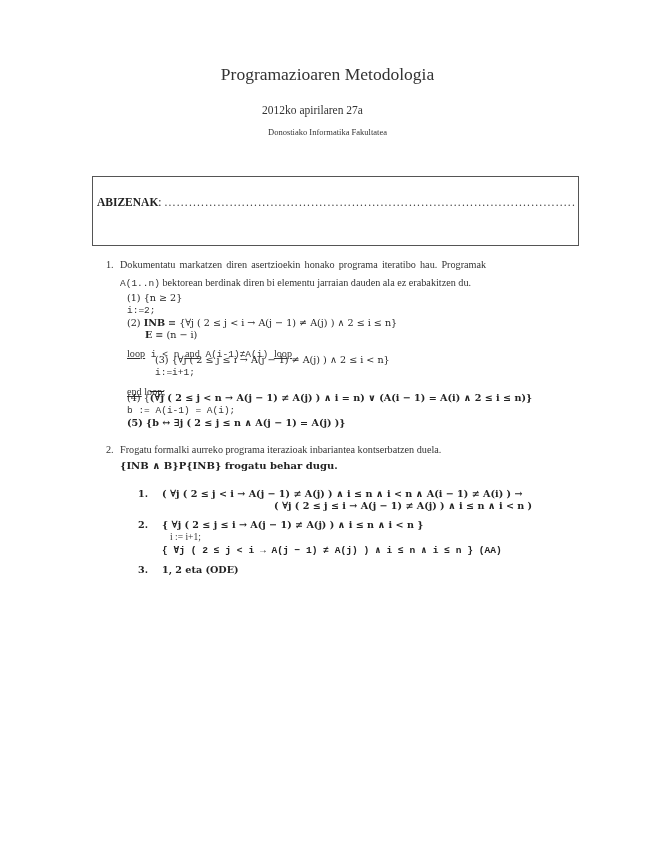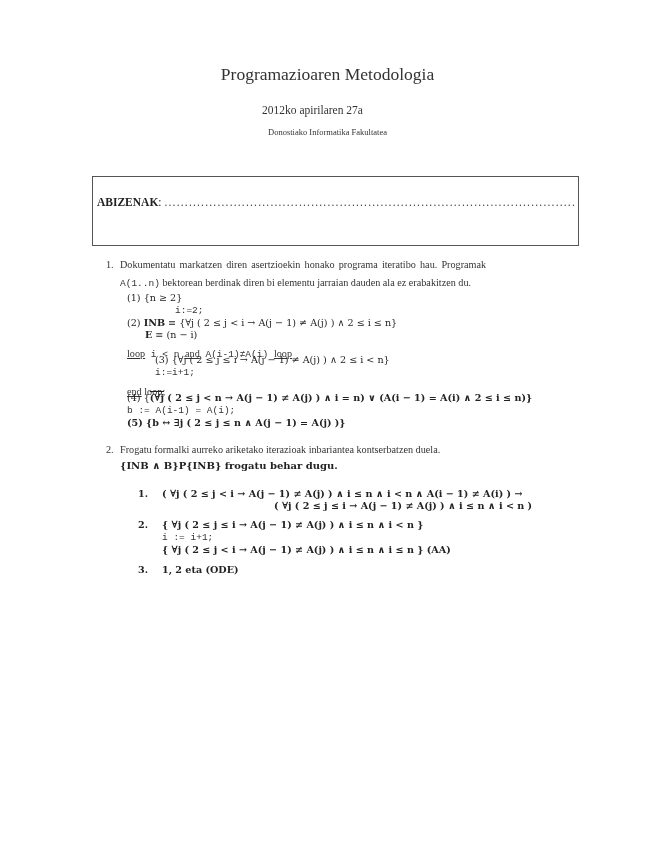--- a/index.html
+++ b/index.html
@@ -34,21 +34,21 @@
 </div>
 
 <div>
   <span class="abs txt" style="left:106px; top:259px;">1.</span>
   <span class="abs txt" style="left:120px; top:259px; word-spacing:1.6px;">Dokumentatu markatzen diren asertzioekin honako programa iteratibo hau.  Programak</span>
   <div class="abs" style="left:120px; top:271px;">
     <span class="mono">A(1..n)</span><span class="txt"> bektorean berdinak diren bi elementu jarraian dauden ala ez erabakitzen du.</span>
   </div>
 
   <div class="abs math" style="left:127px; top:292px;">(1) {n ≥ 2}</div>
-  <div class="abs mono" style="left:127px; top:305px;margin-left:48px;">i:=2;</div>
+  <div class="abs mono" style="left:127px; top:305px;">i:=2;</div>
   <div class="abs math" style="left:127px; top:317px;">
     <span>(2) </span><b>INB</b><span> ≡ {∀j ( 2 ≤ j &lt; i → A(j − 1) ≠ A(j) ) ∧ 2 ≤ i ≤ n}</span>
   </div>
   <div class="abs math" style="left:145px; top:329px;">
     <b>E</b><span> ≡ (n − i)</span>
   </div>
   <div class="abs" style="left:127px; top:342px;">
     <span class="txt ul">loop</span><span class="mono"> i &lt; n </span><span class="txt ul">and</span><span class="mono"> A(i-1)≠A(i) </span><span class="txt ul">loop</span>
   </div>
   <div class="abs math" style="left:155px; top:354px;">(3) {∀j ( 2 ≤ j ≤ i → A(j − 1) ≠ A(j) ) ∧ 2 ≤ i &lt; n}</div>
@@ -58,33 +58,33 @@
   </div>
   <div class="abs math" style="left:127px; top:392px; font-weight:bold;">
     <span style="font-weight:normal;">(4) {</span><span class="ol">(∀j</span><span> ( 2 ≤ j &lt; n → A(j − 1) ≠ A(j) ) ∧ i = n) ∨ (A(i − 1) = A(i) ∧ 2 ≤ i ≤ n)}</span>
   </div>
   <div class="abs mono" style="left:127px; top:405px;">b := A(i-1) = A(i);</div>
   <div class="abs math" style="left:127px; top:417px; font-weight:bold;">(5) {b ↔ ∃j ( 2 ≤ j ≤ n ∧ A(j − 1) = A(j) )}</div>
 </div>
 
 <div>
   <span class="abs txt" style="left:106px; top:444px;">2.</span>
-  <span class="abs txt" style="left:120px; top:444px;">Frogatu formalki aurreko ariketako iterazioak inbariantea kontserbatzen duela.</span>
+  <span class="abs txt" style="left:120px; top:444px;">Frogatu formalki aurreko programa iterazioak inbariantea kontserbatzen duela.</span>
   <span class="abs math" style="left:120px; top:460px; font-weight:bold; font-size:10px;">{INB ∧ B}P{INB} frogatu behar dugu.</span>
 
   <div>
     <span class="abs math" style="left:138px; top:488px; font-weight:bold;">1.</span>
     <span class="abs math" style="left:162px; top:488px; font-weight:bold;">( ∀j ( 2 ≤ j &lt; i → A(j − 1) ≠ A(j) ) ∧ i ≤ n ∧ i &lt; n ∧ A(i − 1) ≠ A(i) ) →</span>
     <span class="abs math" style="left:274px; top:500px; font-weight:bold;">( ∀j ( 2 ≤ j ≤ i → A(j − 1) ≠ A(j) ) ∧ i ≤ n ∧ i &lt; n )</span>
   </div>
 
   <div>
     <span class="abs math" style="left:138px; top:519px; font-weight:bold;">2.</span>
     <span class="abs math" style="left:162px; top:519px; font-weight:bold;">{ ∀j ( 2 ≤ j ≤ i → A(j − 1) ≠ A(j) ) ∧ i ≤ n ∧ i &lt; n }</span>
-    <span class="abs mono" style="left:162px; top:532px;">i := i+1;</span>
-    <span class="abs math" style="left:162px; top:544px; font-weight:bold;">{ ∀j ( 2 ≤ j &lt; i → A(j − 1) ≠ A(j) ) ∧ i ≤ n ∧ i ≤ n } (AA)</span>
+    <span class="abs mono" style="left:170px; top:532px;font-family:Liberation Serif, serif;">i := i+1;</span>
+    <span class="abs math" style="left:162px; top:544px; font-weight:bold;font-family:Liberation Mono, monospace;">{ ∀j ( 2 ≤ j &lt; i → A(j − 1) ≠ A(j) ) ∧ i ≤ n ∧ i ≤ n } (AA)</span>
   </div>
 
   <div>
     <span class="abs math" style="left:138px; top:564px; font-weight:bold;">3.</span>
     <span class="abs math" style="left:162px; top:564px; font-weight:bold;">1, 2 eta (ODE)</span>
   </div>
 </div>
 
 </body></html>

